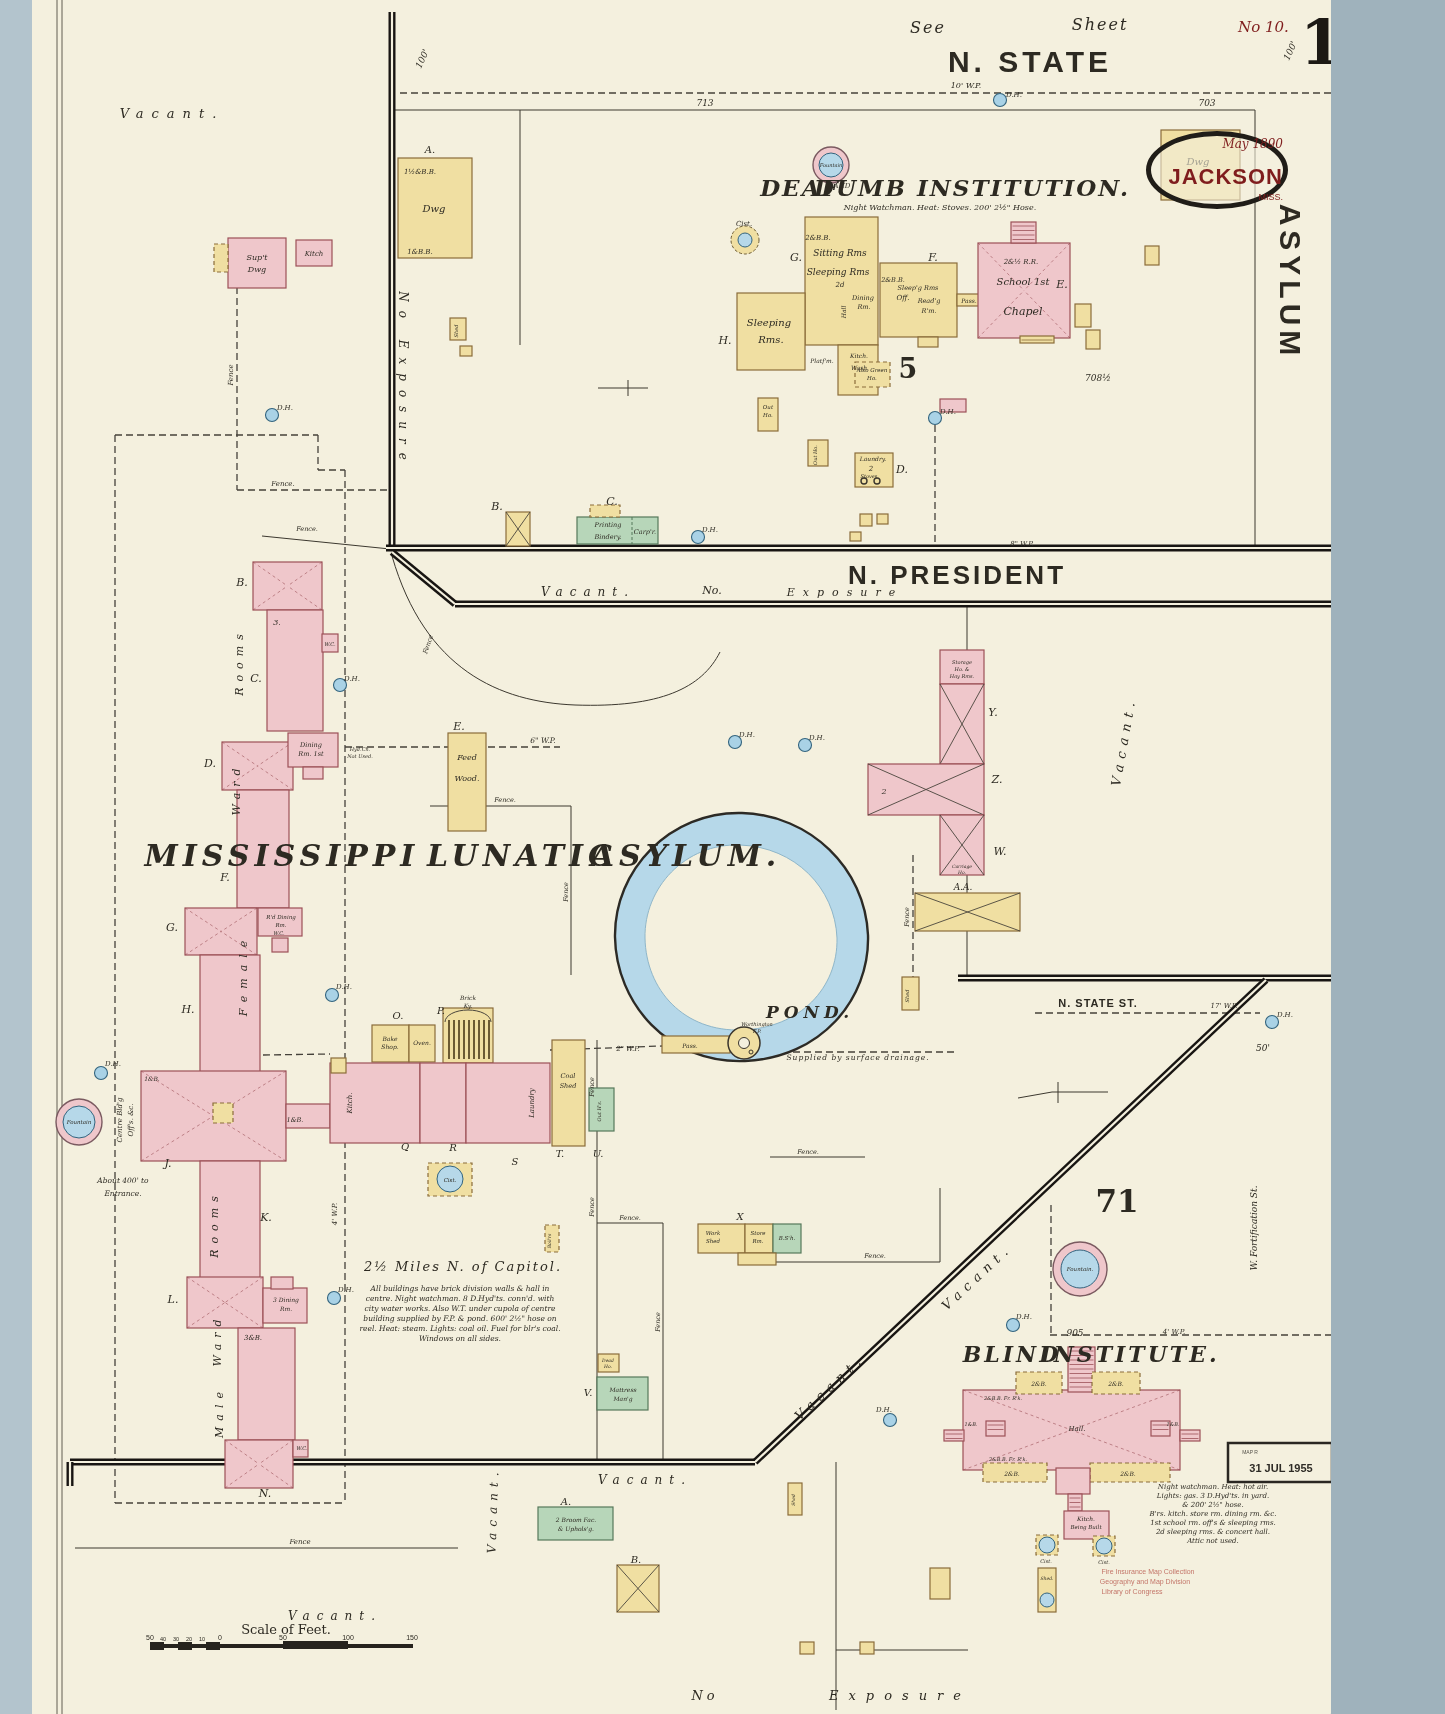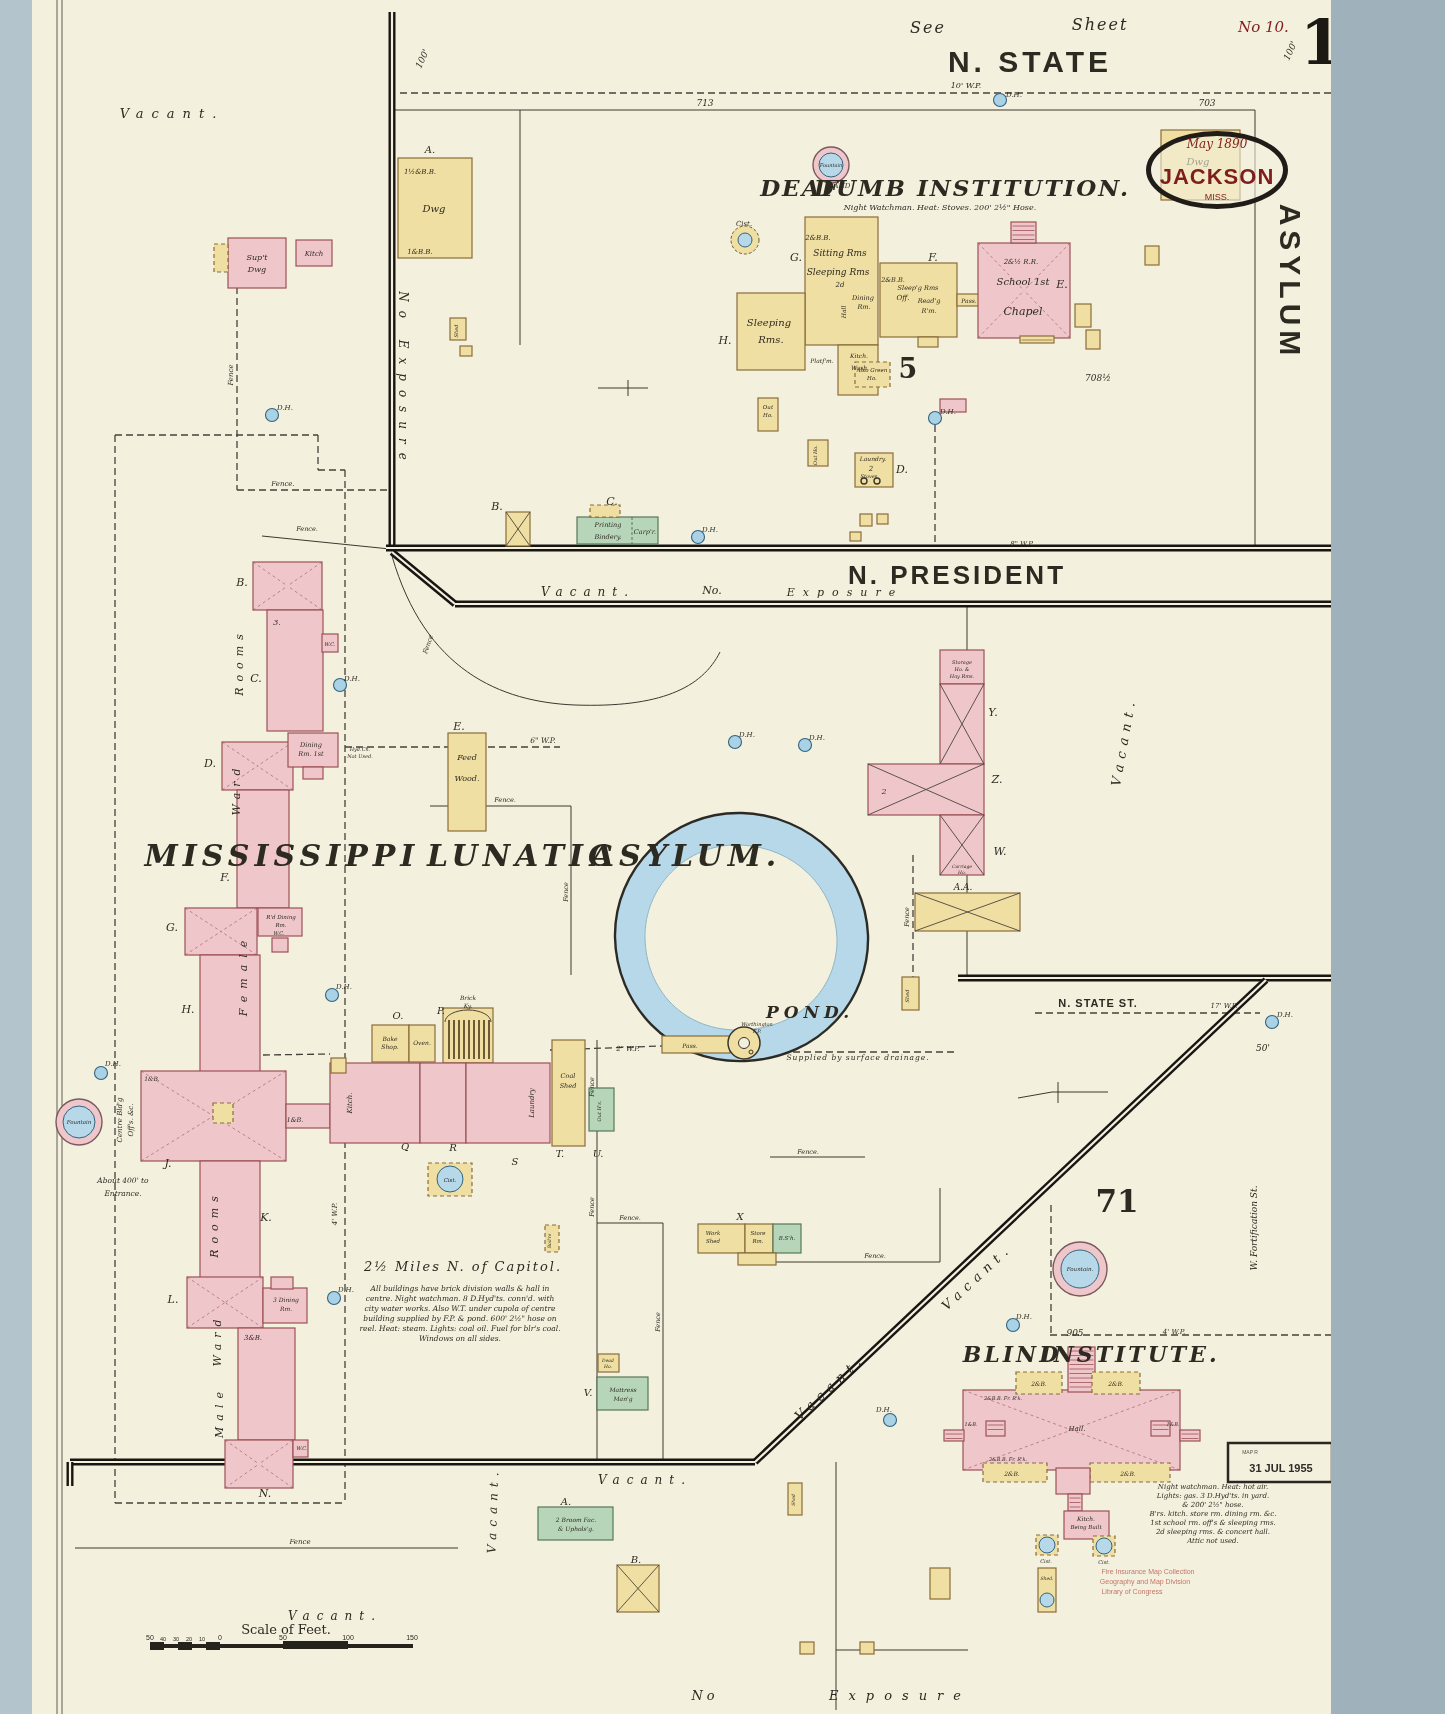--- a/index.html
+++ b/index.html
@@ -1,21 +1,21 @@
 <!DOCTYPE html>
 <html><head>
 <meta charset="utf-8">
 <style>
   html,body{margin:0;padding:0;background:#9fb2bc;}
   #stage{position:relative;width:1331px;height:1714px;overflow:hidden;
          font-family:"DejaVu Serif",serif;}
   #map{position:absolute;left:0;top:0;}
   .overlay{position:absolute;color:#7f1d1d;}
   #logo-oval{left:1146px;top:131px;width:132px;height:68px;border:5px solid #201d18;
-             border-radius:50%;display:flex;flex-direction:column;align-items:center;
+             border-radius:50%;display:flex;flex-direction:column;align-items:flex-end;
              justify-content:center;line-height:1;background:rgba(244,240,222,.6);}
   #logo-date{font-size:12px;font-family:"DejaVu Serif",serif;font-style:italic;}
   #logo-city{font-size:22px;font-weight:bold;font-family:"Liberation Sans",sans-serif;letter-spacing:1px;margin-top:16px;}
   #logo-state{font-size:9px;font-family:"Liberation Sans",sans-serif;margin-top:5px;}
   #sheet-ref{left:1238px;top:18px;font-size:15px;font-style:italic;}
   #sheet-num{left:1300px;top:6px;font-size:62px;font-weight:bold;font-family:"DejaVu Serif",serif;color:#1c1914;}
 </style>
 </head>
 <body>
 

